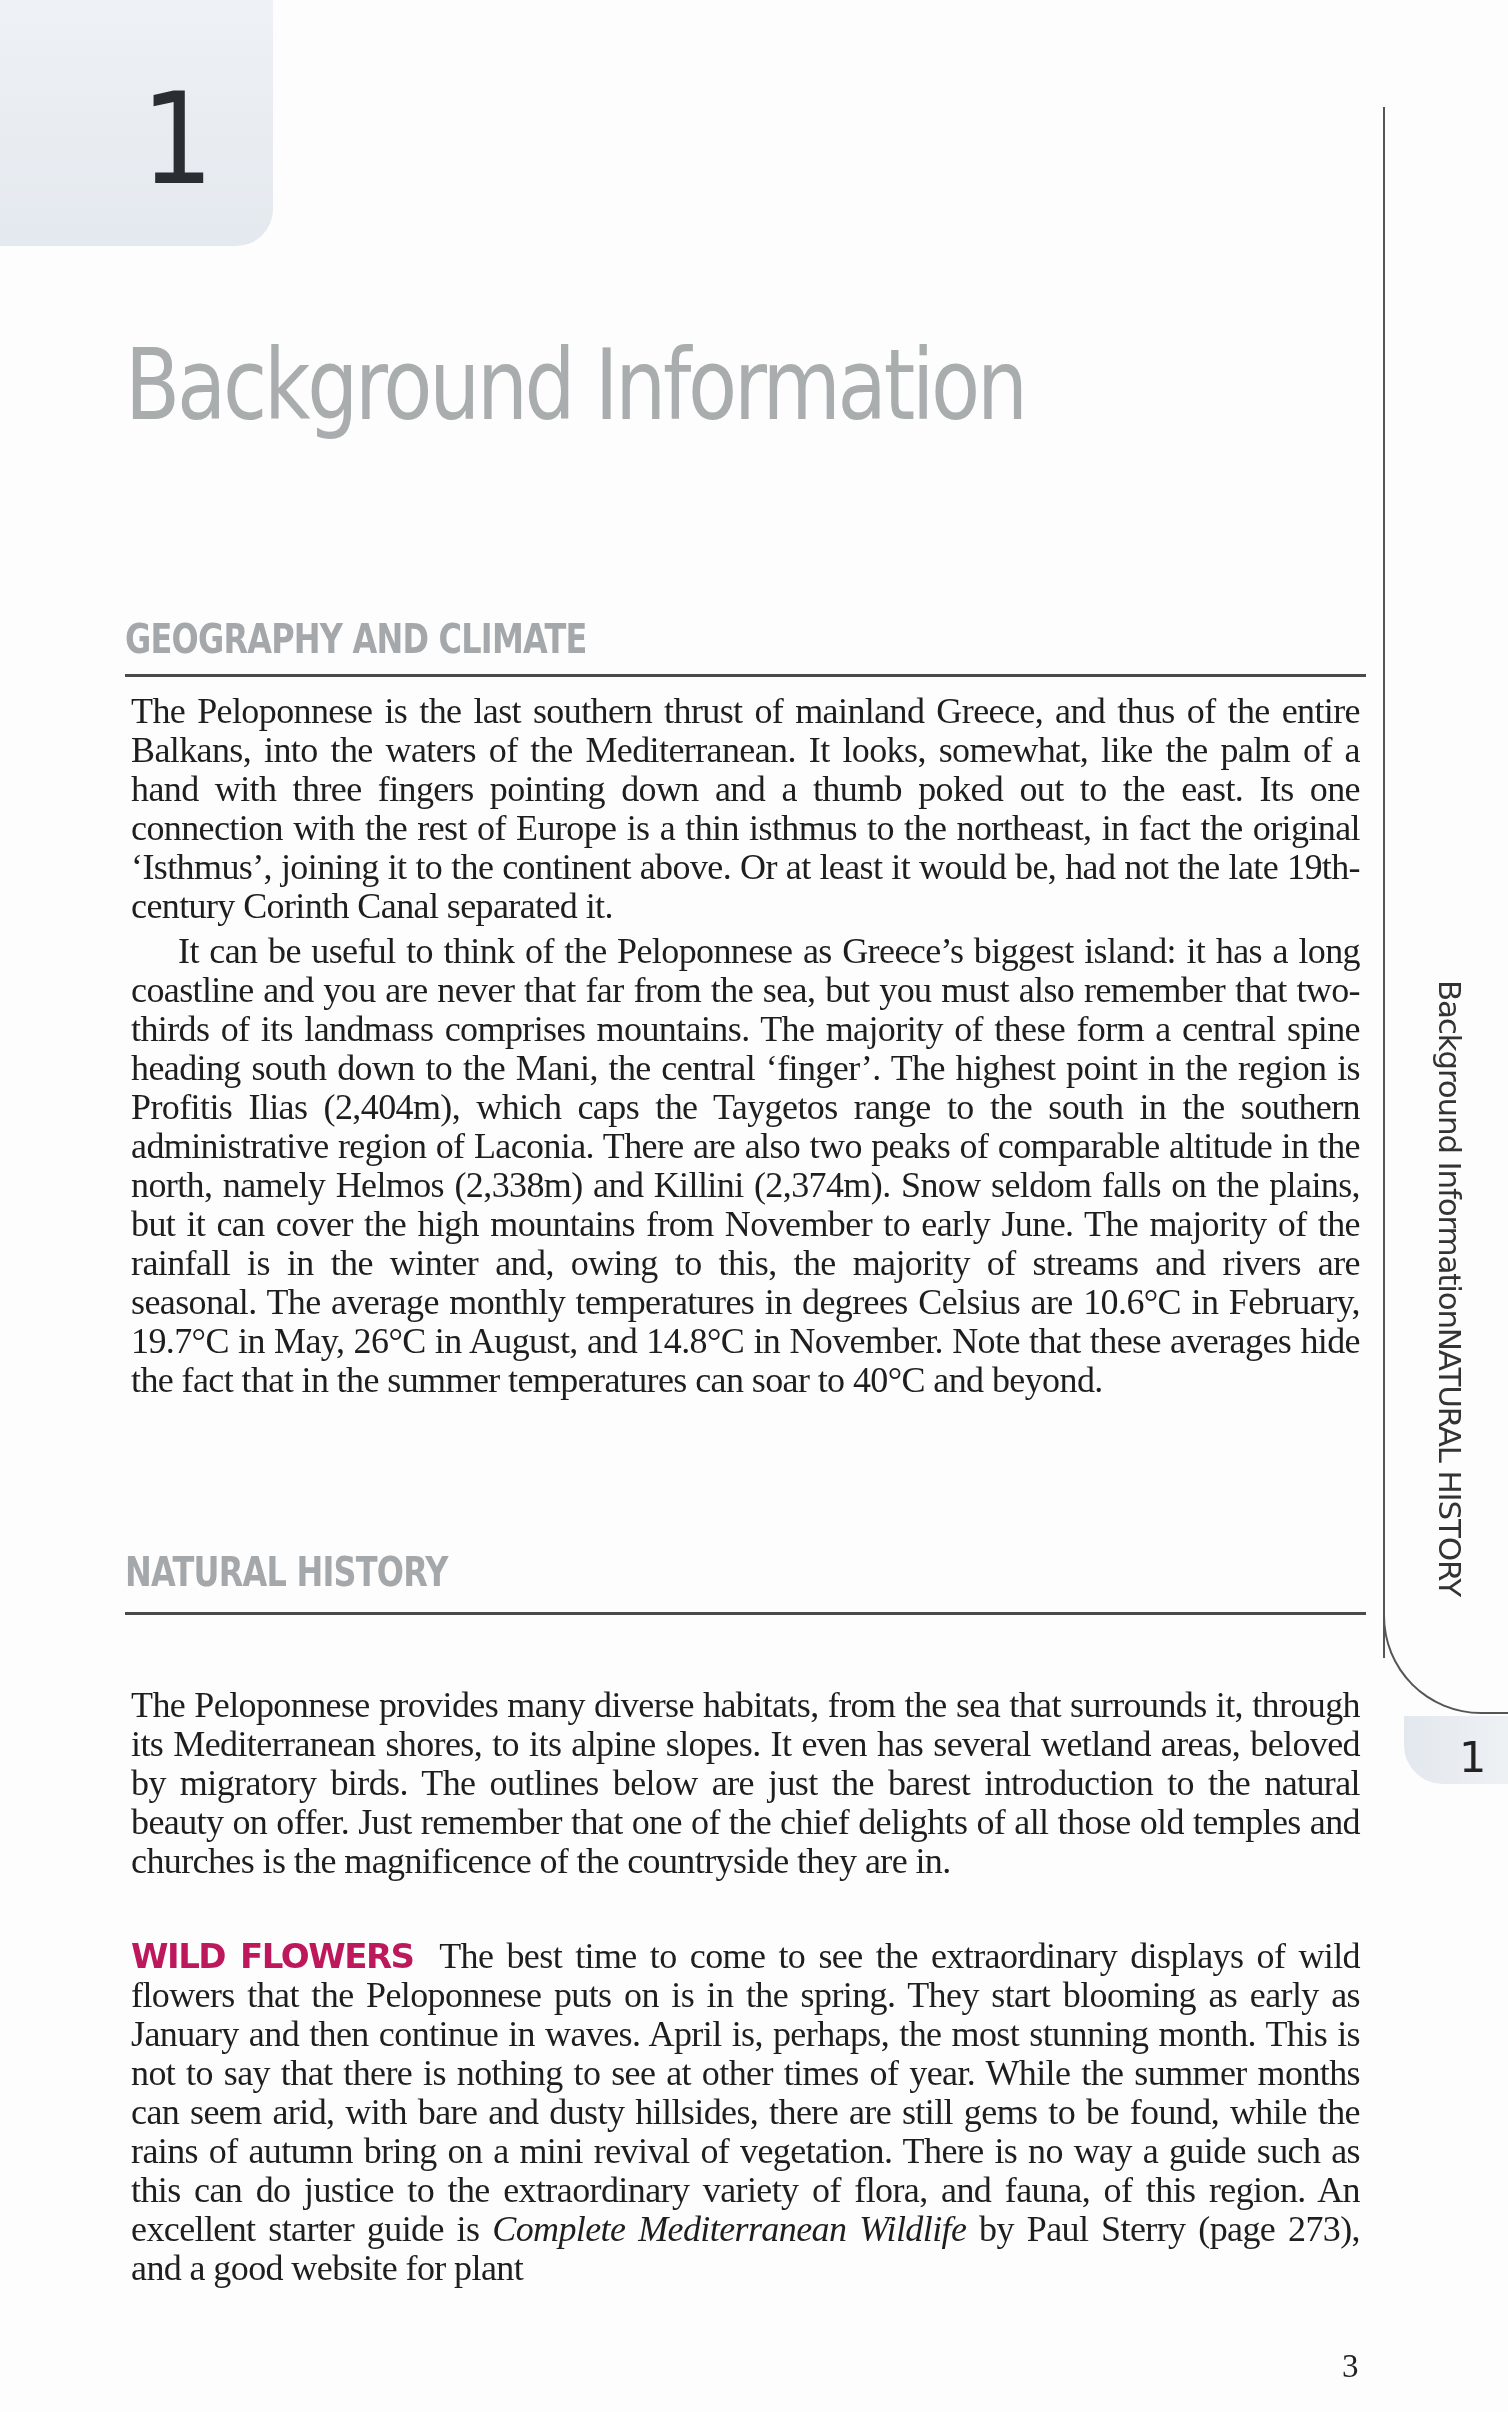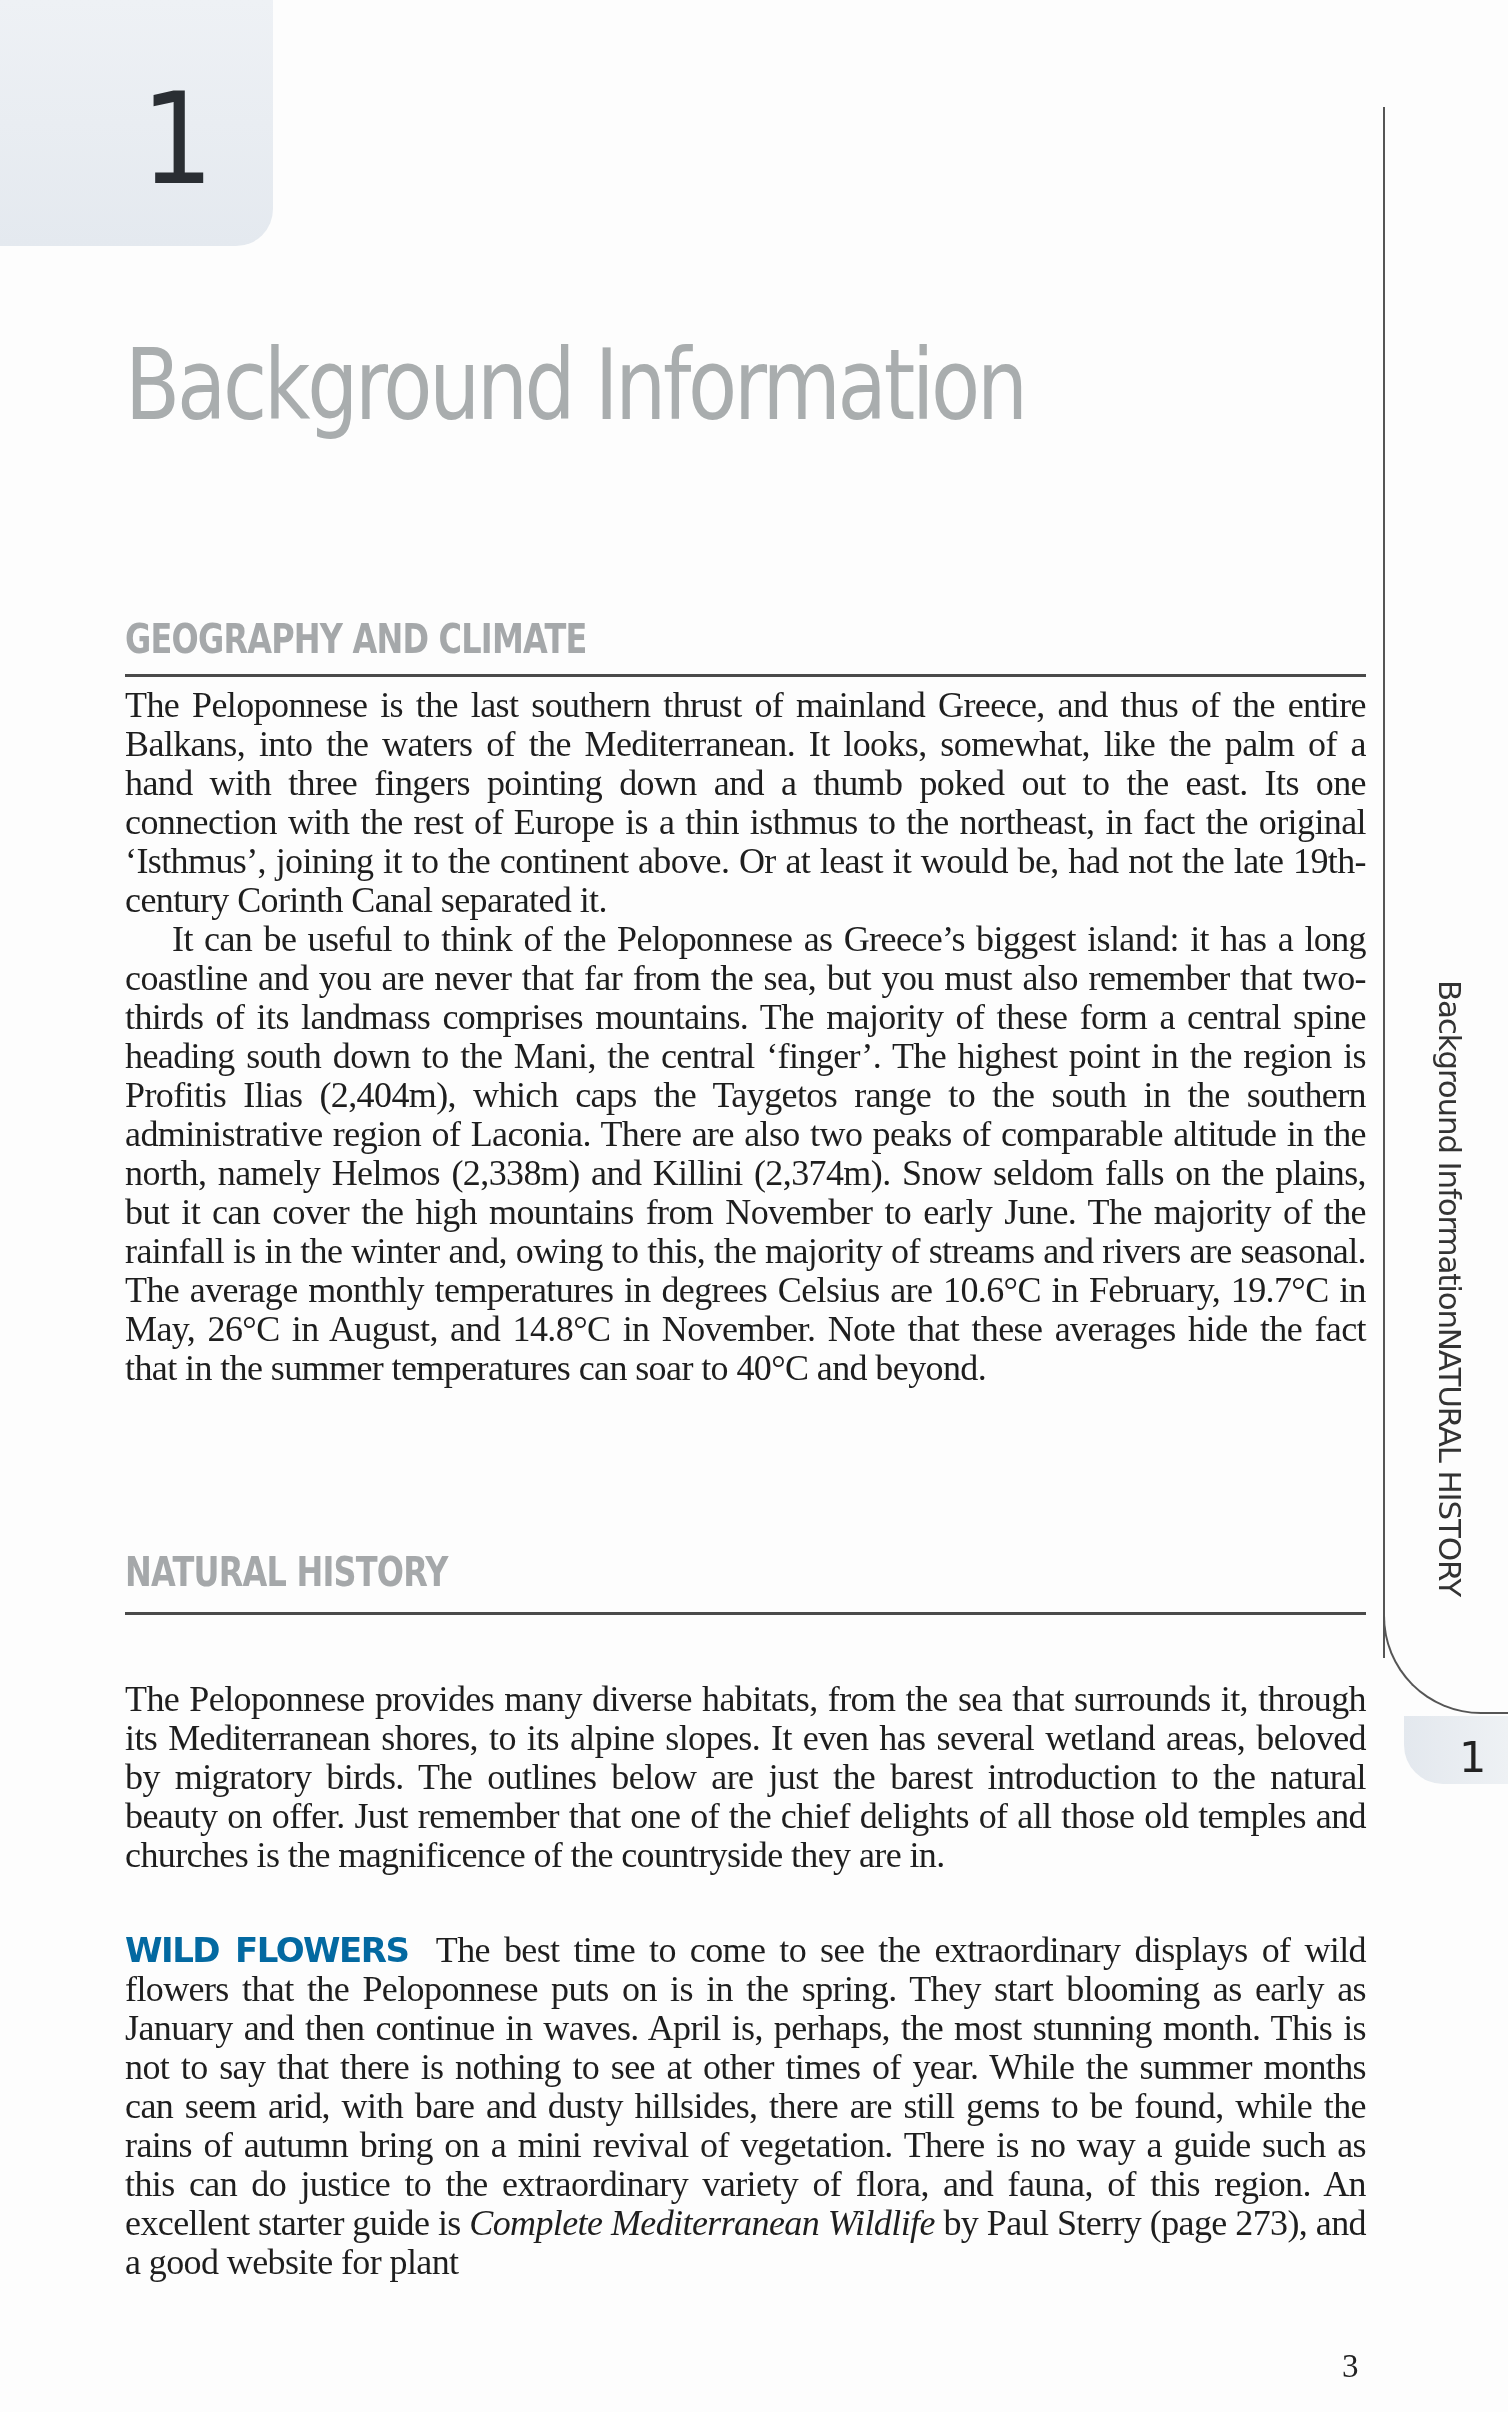--- a/index.html
+++ b/index.html
@@ -32,25 +32,25 @@
     white-space:nowrap;
   }
   .section-rule {
     position:absolute; left:125px; width:1241px; height:2.9px; background:#4a4a4a;
   }
   .body-text {
     position:absolute; left:125px; width:1241px;
     font-size:36px; line-height:39px; text-align:justify;
     letter-spacing:-0.6px;
   }
-  .body-text p { margin:0; }
+  .body-text p { margin:6px; }
   .indent { text-indent:47px; }
   .run-in {
     font-family:"DejaVu Sans", sans-serif; font-weight:bold; font-size:34px;
-    color:#0369a1; letter-spacing:-1.5px;
+    color:#be185d; letter-spacing:-1.5px;
   }
   .page-number {
     position:absolute; left:1342px; top:2348px; font-size:33px; color:#222;
   }
   
   .thumb-rule {
     position:absolute; left:1383px; top:107px; width:2px; height:1551px; background:#555;
   }
   .thumb-curve {
     position:absolute; left:1383px; top:1599px; width:126px; height:115px;

